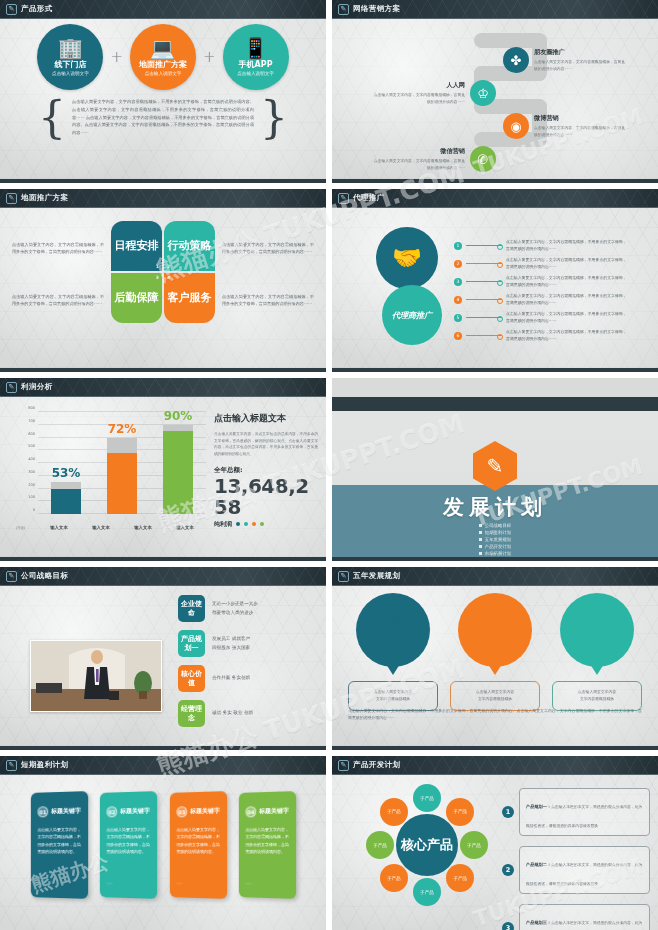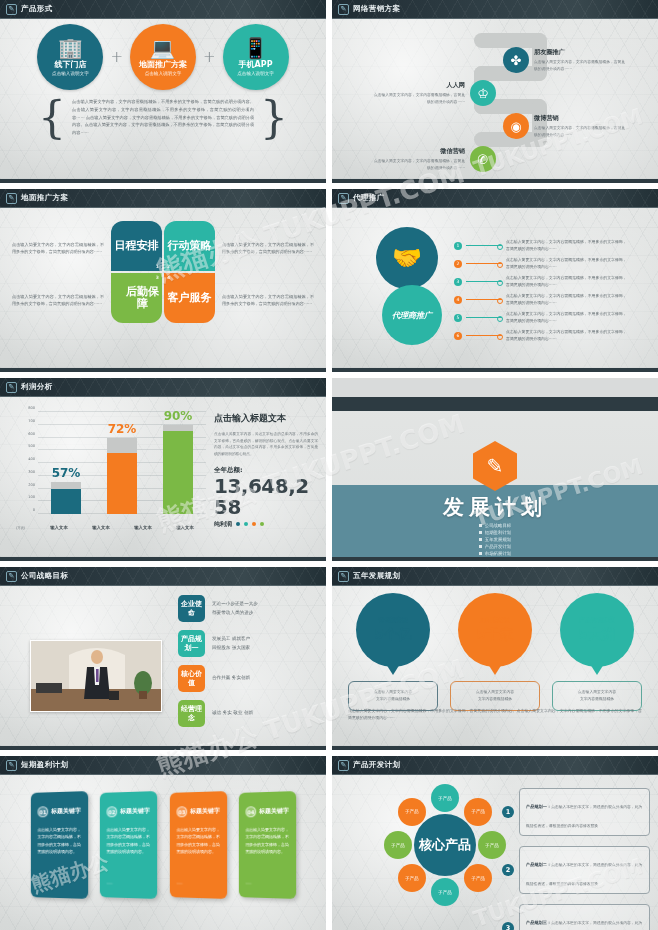--- a/index.html
+++ b/index.html
@@ -73,21 +73,21 @@
   .s2-txt .h { font-size:6.2px; font-weight:bold; color:#2f3a3f; margin-bottom:2px; }
   .s2-txt .p { font-size:3.8px; line-height:1.65; color:#6a7378; }
   .ta-r { text-align:right; }
 
   
   .s3-grid { position:absolute; left:111px; top:32px; width:104px; height:104px; display:grid; grid-template-columns:51px 51px; grid-template-rows:50px 50px; gap:2px; }
   .s3-cell { color:#fff; display:flex; align-items:center; justify-content:center; font-size:11px; font-weight:bold; line-height:1.12; text-align:center; position:relative; }
   .s3-cell .num { position:absolute; font-size:4.5px; color:rgba(255,255,255,.85); }
   .r-tl { border-radius:12px 12px 0 0; }
   .r-tr { border-radius:12px 12px 0 0; }
-  .r-bl { border-radius:0 0 12px 12px;padding-left:12px; }
+  .r-bl { border-radius:0 0 12px 12px; }
   .r-br { border-radius:0 0 12px 12px; }
   .s3-side { position:absolute; width:92px; font-size:4.1px; line-height:1.8; color:#5d676c; text-align:justify; }
 
   
   .s4-bigc { position:absolute; border-radius:50%; display:flex; align-items:center; justify-content:center; color:#fff; }
   .s4-row { position:absolute; display:flex; align-items:center; gap:4px; }
   .s4-num { width:8px; height:8px; border-radius:50%; color:#fff; font-size:4.5px; display:flex; align-items:center; justify-content:center; flex:0 0 auto; }
   .s4-line { width:36px; height:1px; position:relative; }
   .s4-line:after { content:""; position:absolute; right:-1px; top:-1.5px; width:4px; height:4px; border-radius:50%; border:1px solid currentColor; }
   .s4-txt { width:124px; font-size:3.9px; line-height:1.75; color:#5d676c; }
@@ -152,21 +152,21 @@
   .s9-cards { position:absolute; left:30px; right:30px; top:36px; display:flex; justify-content:space-between; }
   .s9-card { width:58px; height:106px; color:#fff; padding:18px 7px 0 7px; position:relative;
     border-radius:6px; box-shadow:2px 2px 4px rgba(0,0,0,.2); transform: perspective(260px) rotateY(-9deg); }
   .s9-head { position:absolute; top:14px; left:7px; display:flex; align-items:center; gap:3px; }
   .s9-num { width:11px; height:11px; border-radius:50%; background:rgba(255,255,255,.25); border:1px solid rgba(255,255,255,.7); font-size:5.5px; font-weight:bold; display:flex; align-items:center; justify-content:center; }
   .s9-kw { font-size:6px; font-weight:bold; }
   .s9-body { margin-top:16px; font-size:4px; line-height:1.85; }
   .s9-more { position:absolute; bottom:12px; left:7px; font-size:3.2px; opacity:.8; }
 
   
-  .s10-wheel { position:absolute; left:52px; top:28px; width:122px; height:122px; }
+  .s10-wheel { position:absolute; left:34px; top:28px; width:122px; height:122px; }
   .s10-core { position:absolute; left:50%; top:50%; transform:translate(-50%,-50%); width:62px; height:62px; border-radius:50%; background:#1b6b7f; color:#fff; display:flex; align-items:center; justify-content:center; font-size:13px; font-weight:bold; line-height:1.1; text-align:center; }
   .s10-sat { position:absolute; width:28px; height:28px; border-radius:50%; color:#fff; font-size:4.6px; display:flex; align-items:center; justify-content:center; }
   .s10-rows { position:absolute; left:170px; top:32px; width:148px; display:flex; flex-direction:column; gap:10px; }
   .s10-row { display:flex; align-items:center; gap:5px; }
   .s10-n { width:12px; height:12px; border-radius:50%; background:#1b6b7f; color:#fff; font-size:6.5px; font-weight:bold; display:flex; align-items:center; justify-content:center; flex:0 0 auto; }
   .s10-box { flex:1; border:1px solid #9aa5aa; border-radius:4px; padding:4px 6px; background:rgba(255,255,255,.25); }
   .s10-box .t { font-size:4.2px; font-weight:bold; color:#33414a; }
   .s10-box .d { font-size:3.8px; line-height:1.7; color:#6a7378; }
 
   
@@ -369,21 +369,21 @@
               </div>
               <div class="gl" style="bottom: 87.5%;">
                 <span class="yl" style="bottom: 0px;">700</span>
               </div>
               <div class="gl" style="bottom: 100%;">
                 <span class="yl" style="bottom: 0px;">800</span>
               </div>
             </div>
         <div class="bars" id="chart-bars">
               <div class="barwrap">
-                <span class="bar-lbl" style="bottom: 31.25%; margin-bottom: 2px; color: rgb(27, 107, 127);">57%</span>
+                <span class="bar-lbl" style="bottom: 31.25%; margin-bottom: 2px; color: rgb(27, 107, 127);">53%</span>
                 <div class="bar-top" style="height: 6.25%; background: rgb(198, 200, 199);"></div>
                 <div class="bar-bot" style="height: 25%; background: rgb(27, 107, 127);"></div>
               </div>
               <div class="barwrap">
                 <span class="bar-lbl" style="bottom: 75%; margin-bottom: 2px; color: rgb(244, 123, 32);">72%</span>
                 <div class="bar-top" style="height: 15%; background: rgb(198, 200, 199);"></div>
                 <div class="bar-bot" style="height: 60%; background: rgb(244, 123, 32);"></div>
               </div>
               <div class="barwrap">
                 <span class="bar-lbl" style="bottom: 87.5%; margin-bottom: 2px; color: rgb(123, 185, 69);">90%</span>

